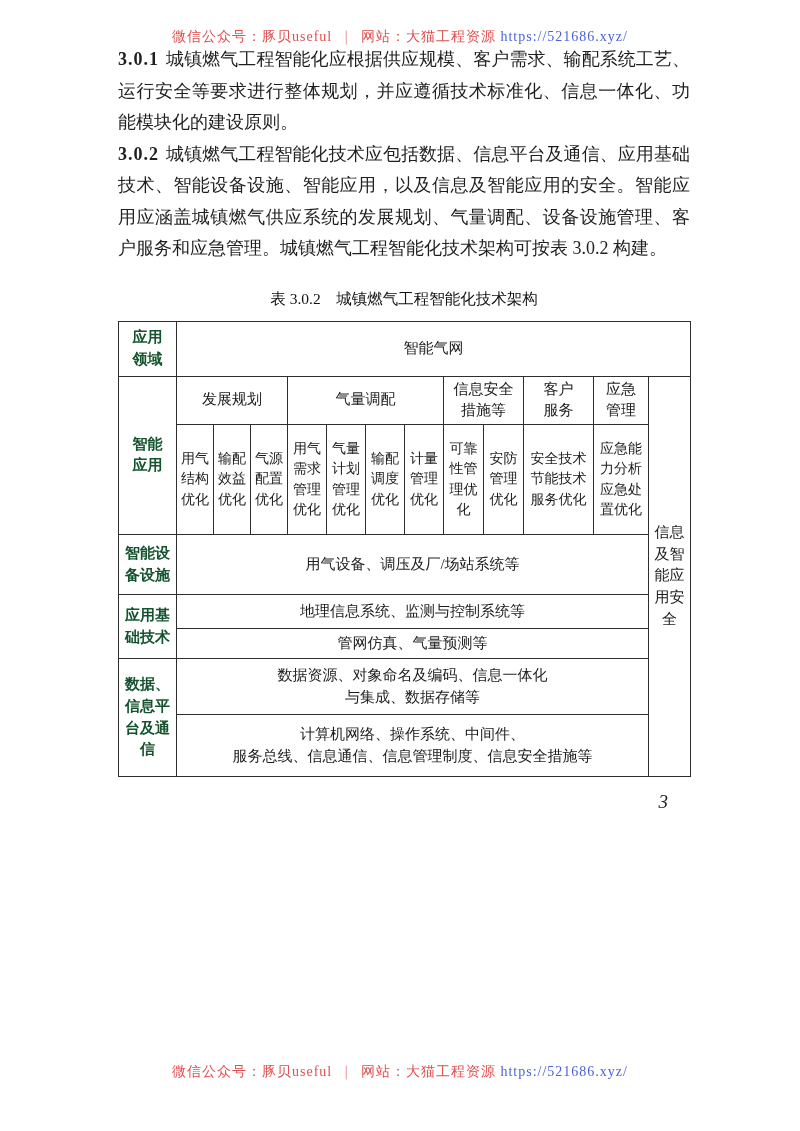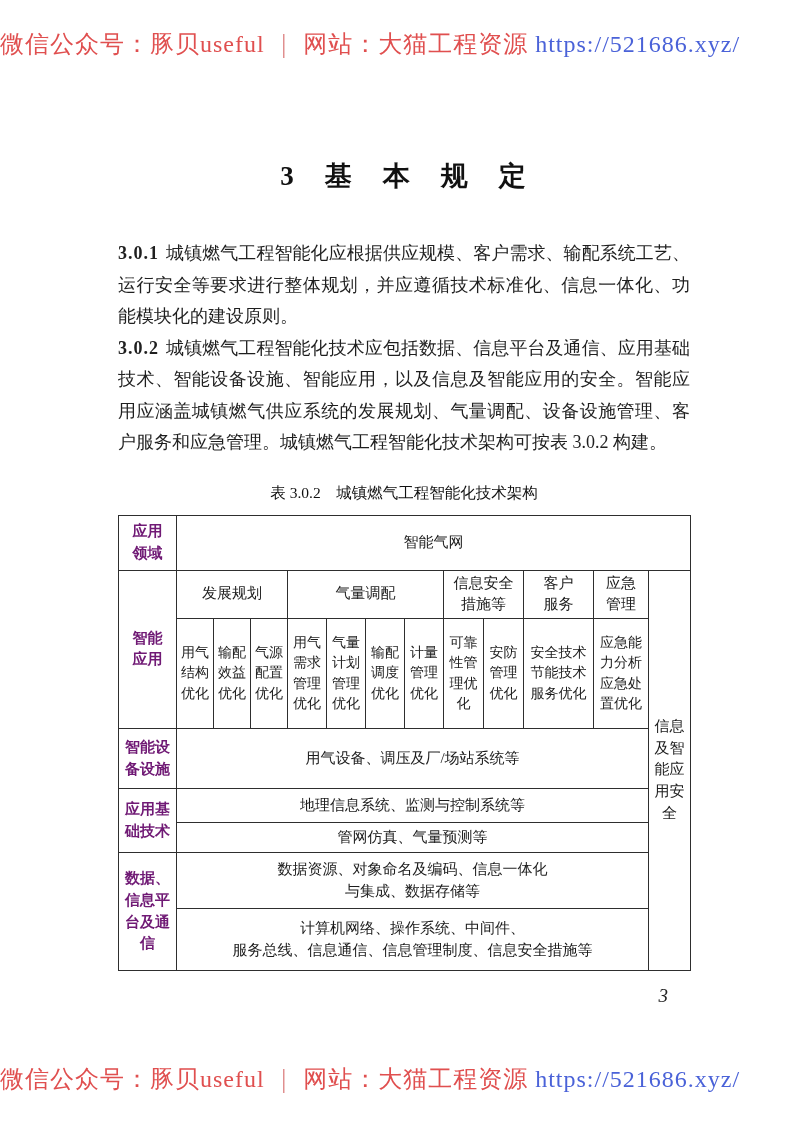--- a/index.html
+++ b/index.html
@@ -6,21 +6,21 @@
   html,body { background:#ffffff; }
   body {
     width:800px; height:1131px;
     font-family:"Liberation Serif", serif;
     color:#1a1a1a;
   }
   .page { position:relative; width:800px; height:1131px; background:#ffffff; overflow:hidden; }
 
   .watermark {
     position:absolute; left:0; width:100%;
-    text-align:left; font-size:24px; letter-spacing:1px; white-space:nowrap;
+    text-align:center; font-size:14px; letter-spacing:1px; white-space:nowrap;
   }
   .watermark.top { top:28px; }
   .watermark.bottom { top:1063px; }
   .wm-red  { color:#e04f4f; }
   .wm-sep  { color:#e08f8f; padding:0 7px; }
   .wm-blue { color:#4a62d8; }
 
   .content { position:absolute; left:118px; top:0; width:572px; }
 
   .doc-title {
@@ -35,21 +35,21 @@
   .table-caption { margin-top:24px; text-align:center; font-weight:normal; font-size:15.5px; color:#111; }
 
   table.arch {
     margin-top:11px; border-collapse:collapse; width:572px;
     table-layout:fixed; font-size:15px; color:#1c1c1c;
   }
   table.arch td {
     border:1px solid #2e2e2e; text-align:center; vertical-align:middle;
     padding:2px; line-height:1.45; overflow:hidden;
   }
-  td.hdr { font-weight:bold; color:#701a75; }
+  td.hdr { font-weight:bold; color:#14532d; }
   td.item { font-size:14px; line-height:1.5; }
   td.wide { white-space:pre-line; }
   .w2 { display:inline-block; width:2.2em; text-align:center; }
   .w3 { display:inline-block; width:3.2em; text-align:center; }
   .w4 { display:inline-block; width:4.2em; text-align:center; }
 
   tr.r1 td { height:55px; }
   tr.r2 td { height:48px; }
   tr.r3 td { height:110px; }
   tr.r4 td { height:60px; }
@@ -68,21 +68,20 @@
 
 <div class="page">
 
   <div class="watermark top">
     <span class="wm-red">微信公众号：豚贝useful</span><span class="wm-sep">｜</span><span class="wm-red">网站：大猫工程资源</span>
     <span class="wm-blue">https://521686.xyz/</span>
   </div>
 
   <div class="content">
 
-    <div class="doc-title">3　基　本　规　定</div>
 
     <div class="clauses">
       <p class="clause"><b class="clause-num">3.0.1</b><span>城镇燃气工程智能化应根据供应规模、客户需求、输配系统工艺、运行安全等要求进行整体规划，并应遵循技术标准化、信息一体化、功能模块化的建设原则。</span></p>
       <p class="clause"><b class="clause-num">3.0.2</b><span>城镇燃气工程智能化技术应包括数据、信息平台及通信、应用基础技术、智能设备设施、智能应用，以及信息及智能应用的安全。智能应用应涵盖城镇燃气供应系统的发展规划、气量调配、设备设施管理、客户服务和应急管理。城镇燃气工程智能化技术架构可按表 3.0.2 构建。</span></p>
     </div>
 
     <div class="table-caption">表 3.0.2　城镇燃气工程智能化技术架构</div>
 
     <table class="arch">
       <colgroup>

